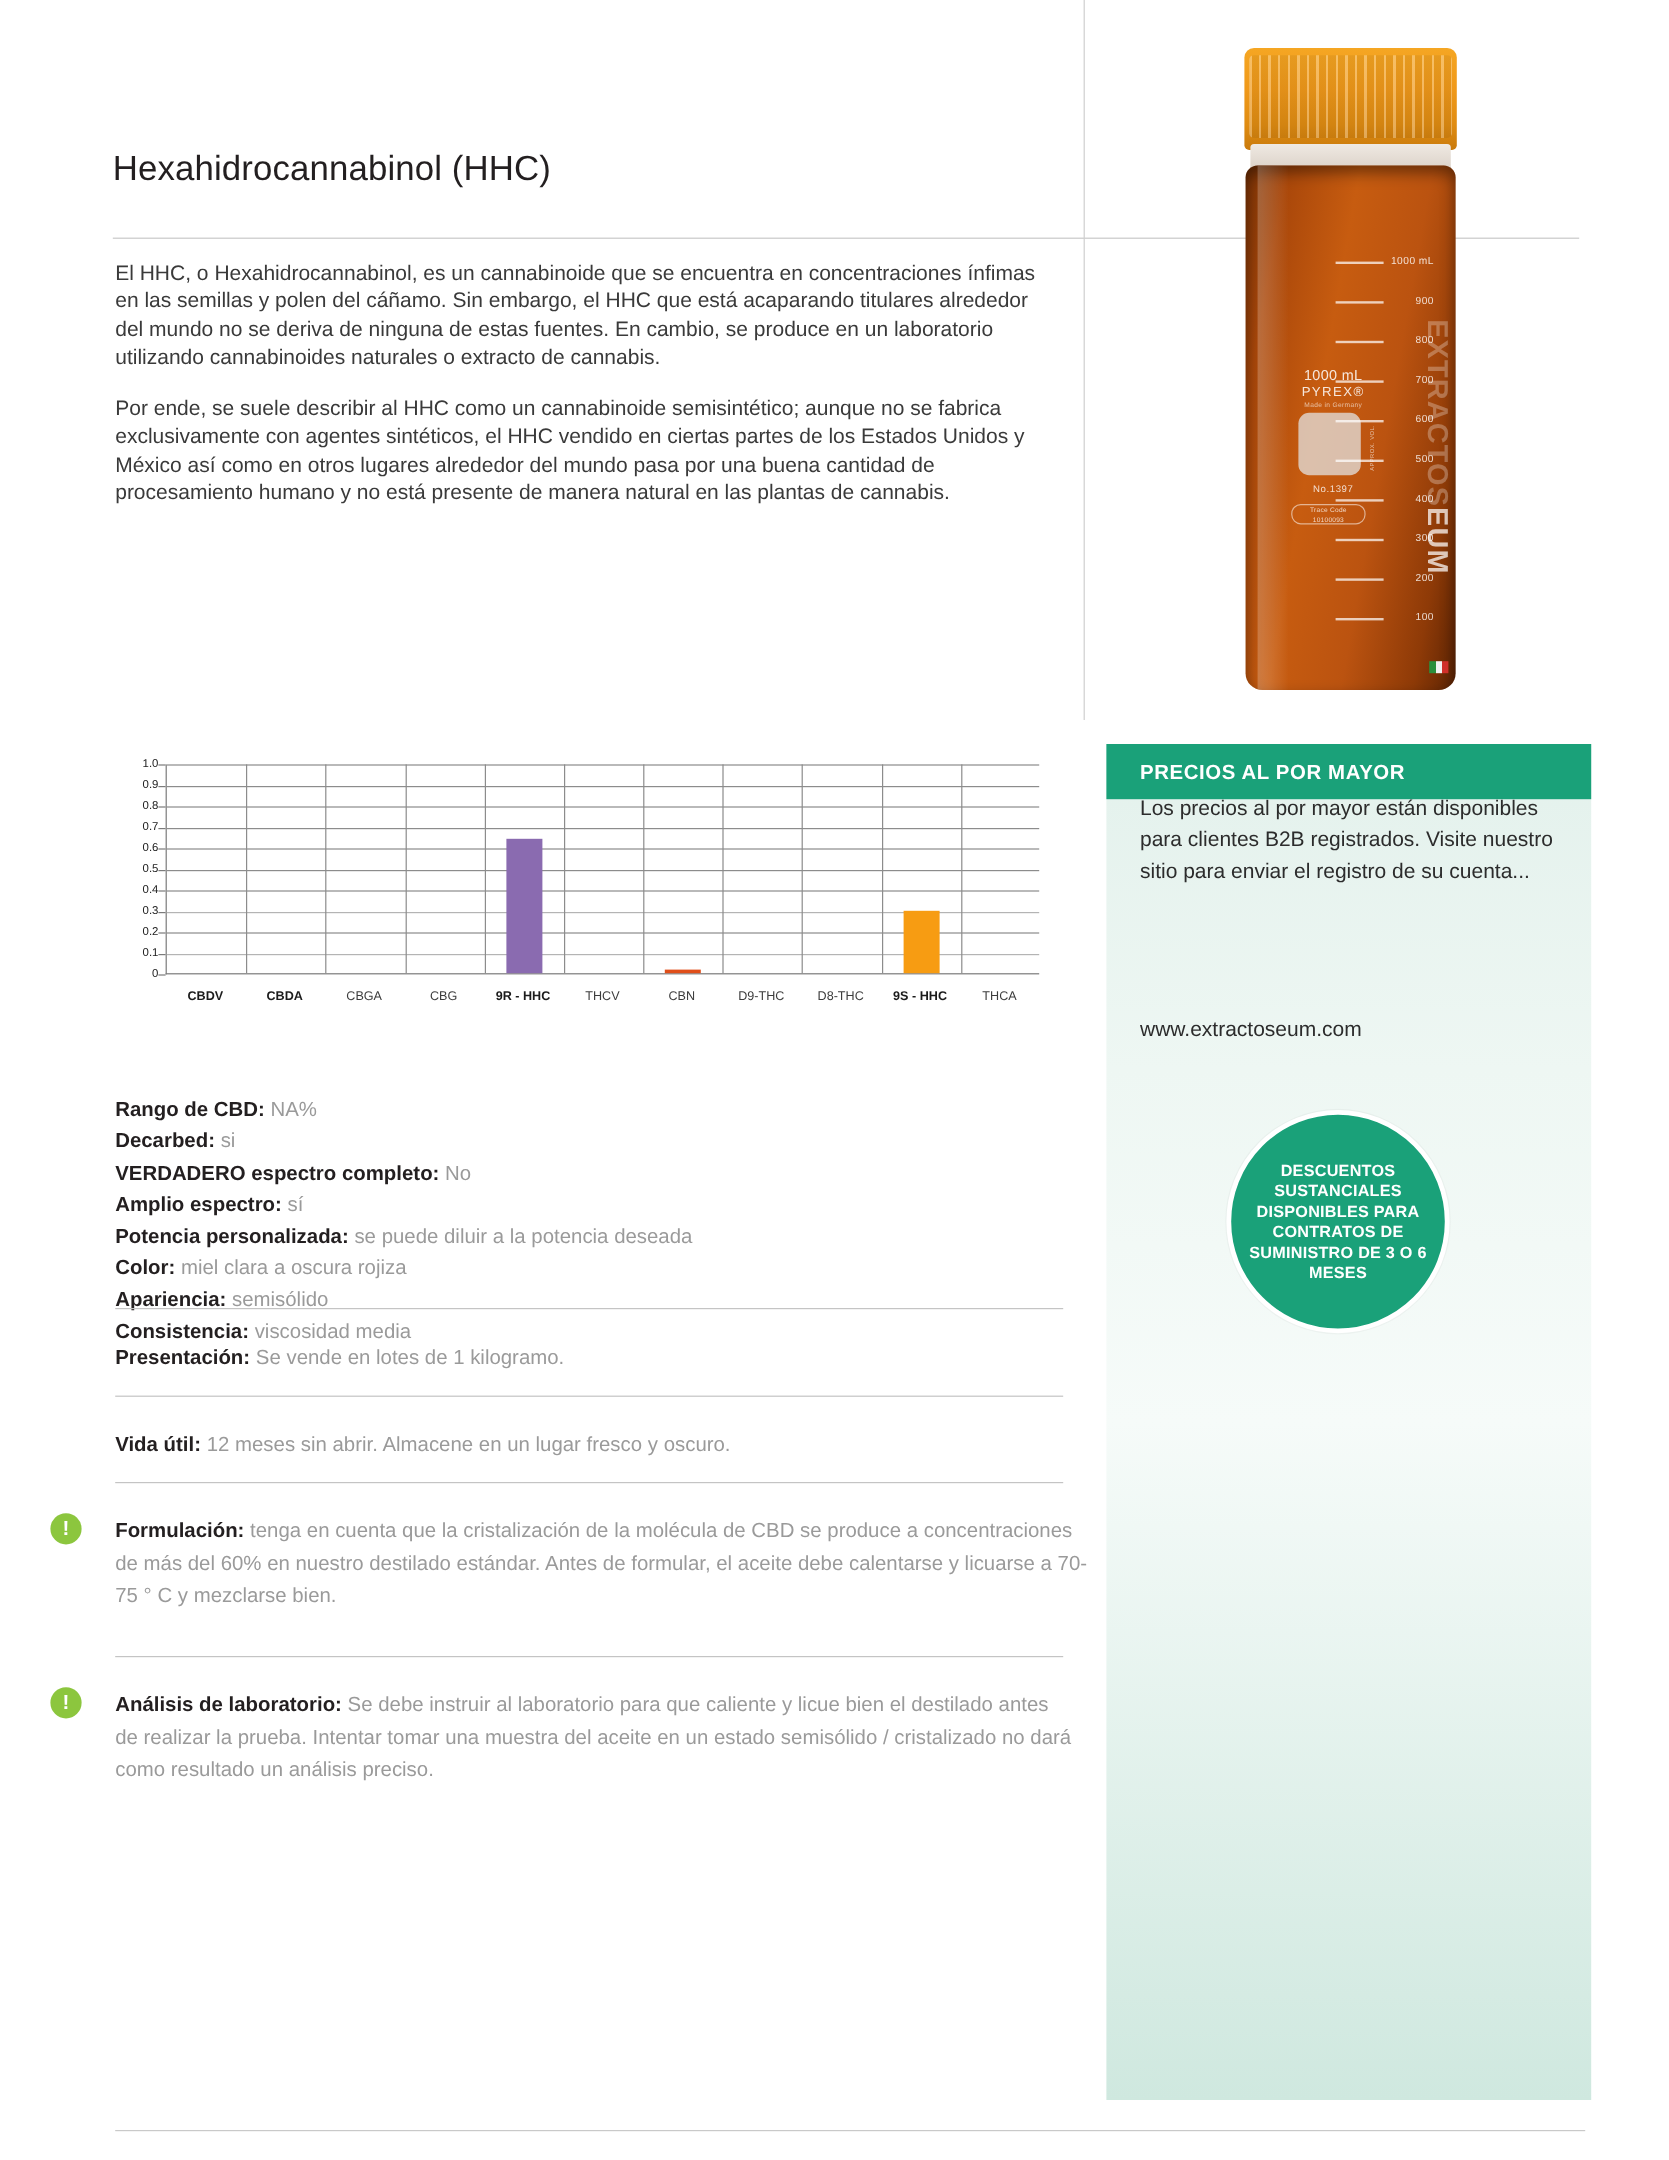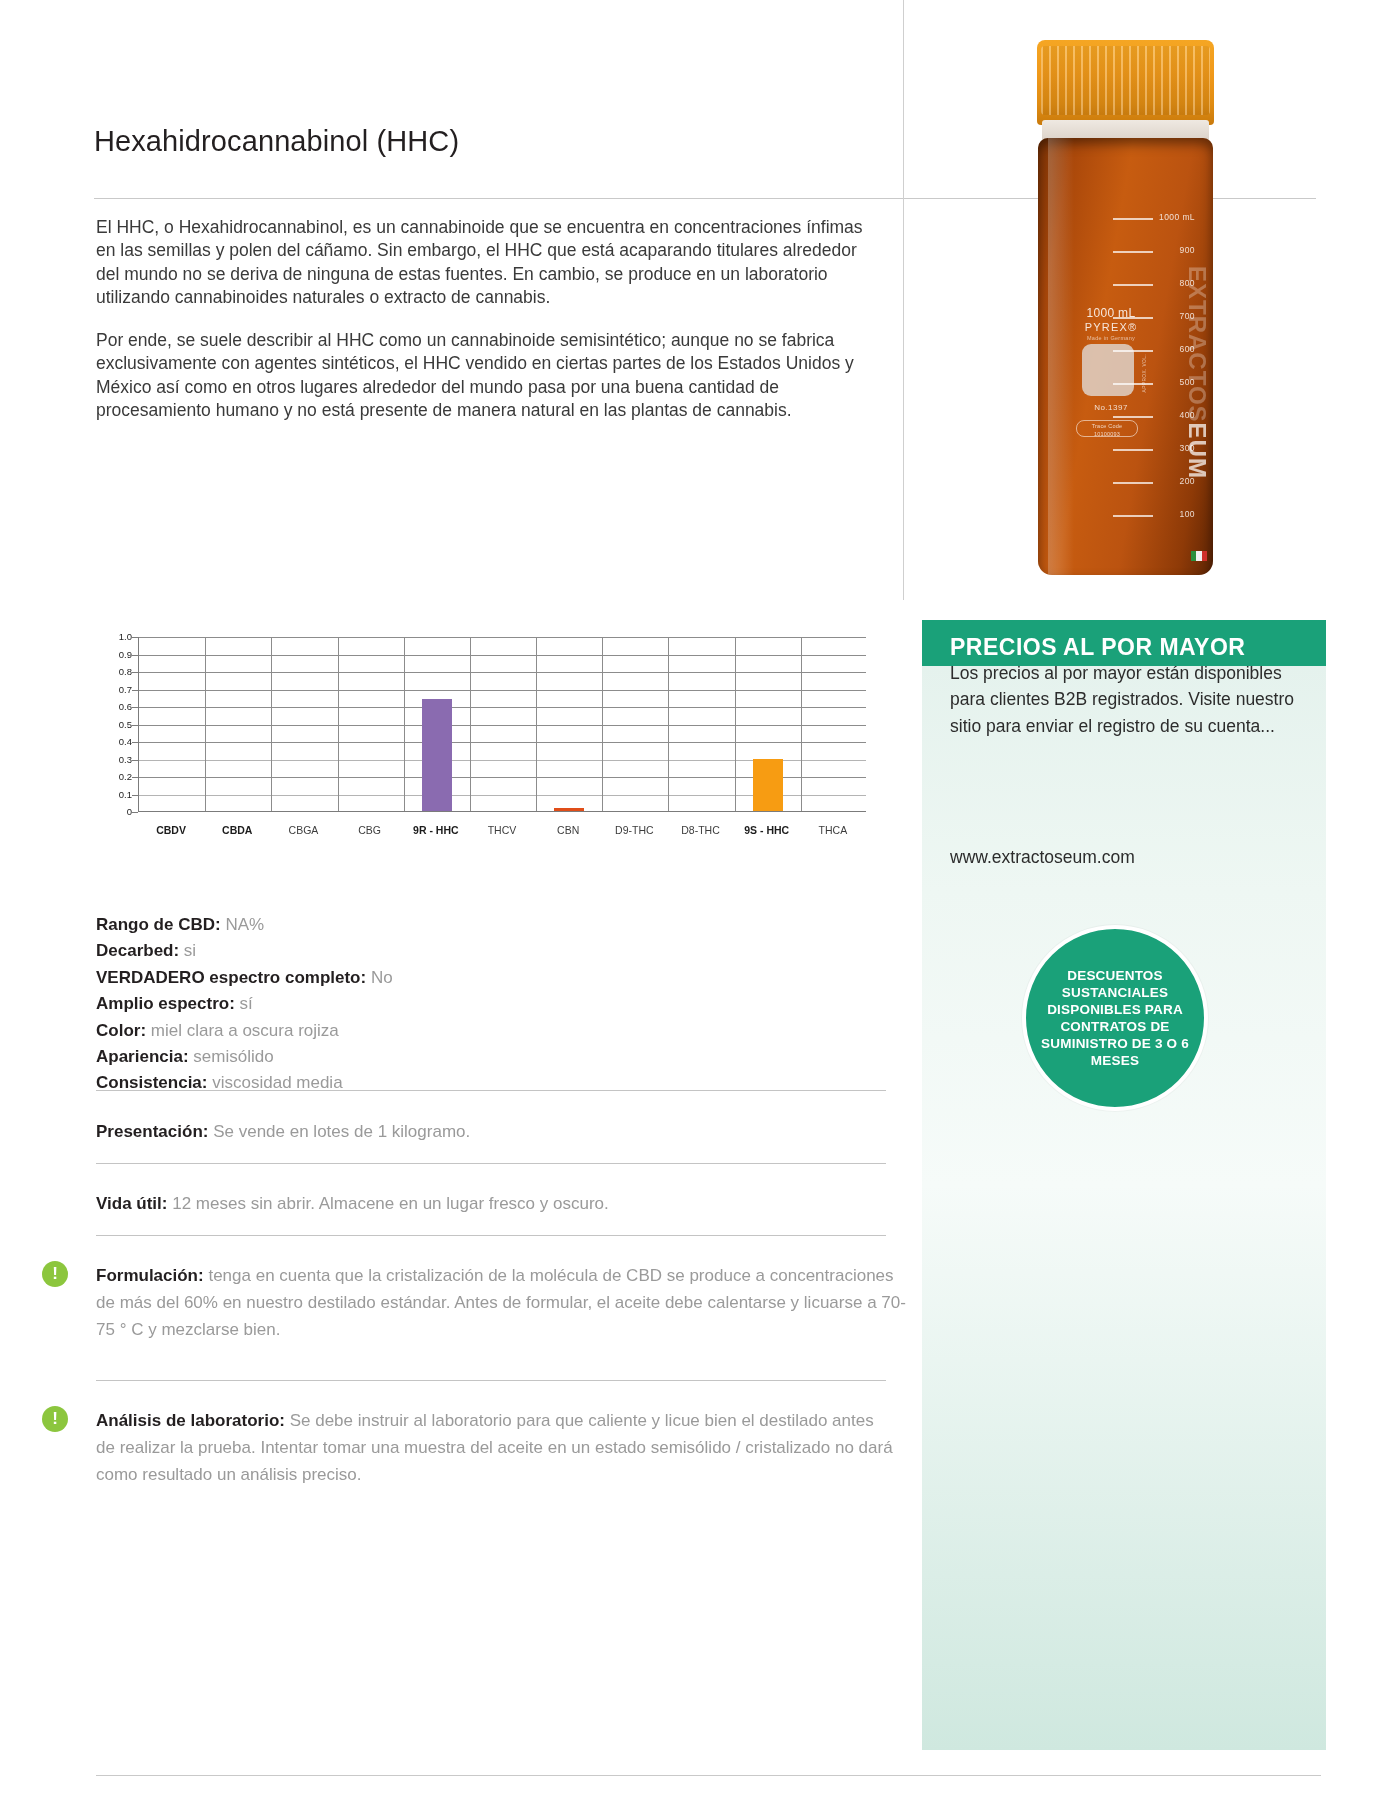--- a/index.html
+++ b/index.html
@@ -163,21 +163,21 @@
   .rail {
     position:absolute; left:922px; top:620px; width:404px; height:1130px;
     background:linear-gradient(180deg,#e3f1ec 0%,#eef7f3 24%,#f6fbf9 50%,#cfe8df 100%);
   }
   .rail-header {
     position:absolute; left:922px; top:620px; width:404px; height:46px;
     background:#1aa179;
   }
   .rail-header span {
     position:absolute; left:28px; top:14px;
-    color:#ffffff; font-size:23px; font-weight:700; letter-spacing:.5px;text-align:center;
+    color:#ffffff; font-size:17px; font-weight:700; letter-spacing:.5px;text-align:center;
   }
   .rail-body {
     position:absolute; left:950px; top:660px; width:350px;
     font-size:17.5px; line-height:1.5; color:#2c2c2c;
   }
   .rail-url {
     position:absolute; left:950px; top:847px;
     font-size:17.5px; color:#2c2c2c;
   }
   .badge {
@@ -314,20 +314,21 @@
       <div class="x-label bold" style="left: 670.727px; top: 187px;">9S - HHC</div>
       <div class="x-label" style="left: 736.909px; top: 187px;">THCA</div>
     </div>
 </div>
 
 <div class="specs" id="spec-list">
     <div class="spec-row"><b>Rango de CBD:</b><span> NA%</span></div>
     <div class="spec-row"><b>Decarbed:</b><span> si</span></div>
     <div class="spec-row"><b>VERDADERO espectro completo:</b><span> No</span></div>
     <div class="spec-row"><b>Amplio espectro:</b><span> sí</span></div>
+    <div class="spec-row"><b>Potencia personalizada:</b><span> se puede diluir a la potencia deseada</span></div>
     <div class="spec-row"><b>Color:</b><span> miel clara a oscura rojiza</span></div>
     <div class="spec-row"><b>Apariencia:</b><span> semisólido</span></div>
     <div class="spec-row"><b>Consistencia:</b><span> viscosidad media</span></div>
   </div>
 
 <div class="hr" style="top:1090px;"></div>
 <div class="info-block" style="top:1118px;">
   <div class="txt"><b>Presentación:</b> <span>Se vende en lotes de 1 kilogramo.</span></div>
 </div>
 

